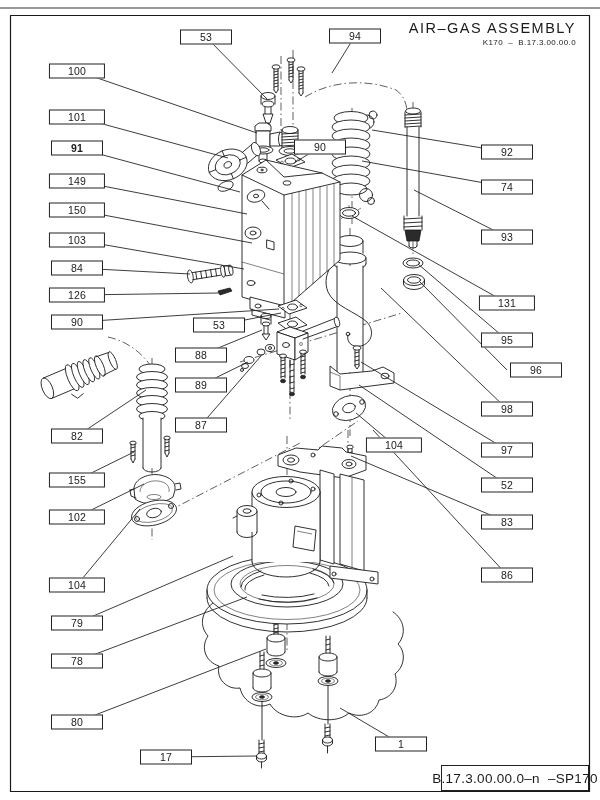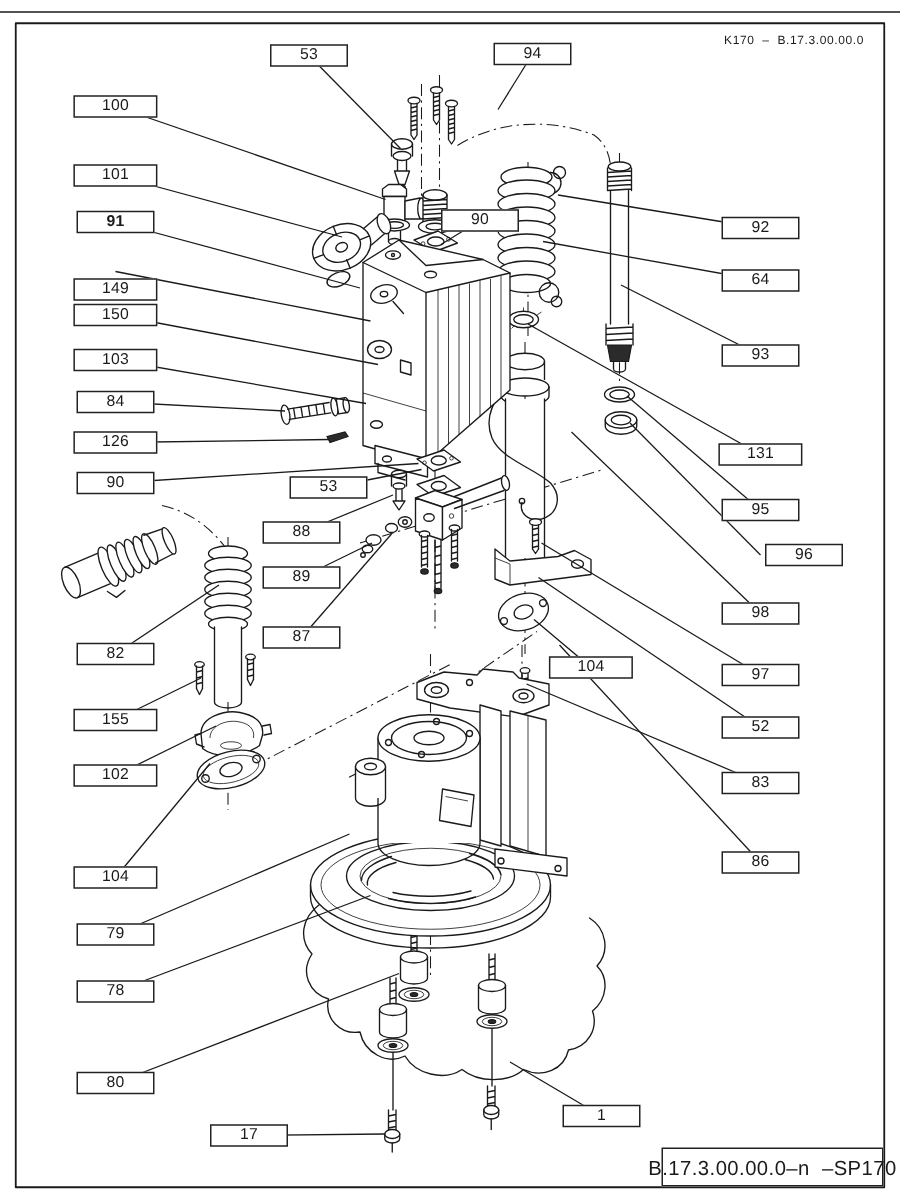--- a/index.html
+++ b/index.html
@@ -428,55 +428,56 @@
         <line x1="507" y1="409" x2="381" y2="288" class="leader"></line>
         <line x1="507" y1="450" x2="361" y2="362" class="leader"></line>
         <line x1="507" y1="485" x2="359" y2="385" class="leader"></line>
         <line x1="507" y1="522" x2="351" y2="456" class="leader"></line>
         <line x1="507" y1="575" x2="373" y2="430" class="leader"></line>
         <line x1="401" y1="744" x2="340" y2="708" class="leader"></line>
       </g>
   </svg>
 
   <div class="hdr">
+    <div class="t1">AIR–GAS ASSEMBLY</div>
     <div class="t2">K170  –  B.17.3.00.00.0</div>
   </div>
 
   <div class="tblock">
     <span>B.17.3.00.00.0–n  –SP170</span>
   </div>
 
   <div id="labels">
       <div class="part-label" style="left: 206px; top: 37px;">53</div>
       <div class="part-label" style="left: 355px; top: 36px;">94</div>
       <div class="part-label" style="left: 77px; top: 71px;">100</div>
       <div class="part-label" style="left: 77px; top: 117px;">101</div>
       <div class="part-label" style="left: 77px; top: 148px; font-weight: bold;">91</div>
-      <div class="part-label" style="left: 77px; top: 193px;">149</div>
+      <div class="part-label" style="left: 77px; top: 181px;">149</div>
       <div class="part-label" style="left: 77px; top: 210px;">150</div>
       <div class="part-label" style="left: 77px; top: 240px;">103</div>
       <div class="part-label" style="left: 77px; top: 268px;">84</div>
       <div class="part-label" style="left: 77px; top: 295px;">126</div>
       <div class="part-label" style="left: 77px; top: 322px;">90</div>
       <div class="part-label" style="left: 320px; top: 147px;">90</div>
       <div class="part-label" style="left: 219px; top: 325px;">53</div>
       <div class="part-label" style="left: 201px; top: 355px;">88</div>
       <div class="part-label" style="left: 201px; top: 385px;">89</div>
       <div class="part-label" style="left: 201px; top: 425px;">87</div>
       <div class="part-label" style="left: 77px; top: 436px;">82</div>
       <div class="part-label" style="left: 77px; top: 480px;">155</div>
       <div class="part-label" style="left: 77px; top: 517px;">102</div>
       <div class="part-label" style="left: 77px; top: 585px;">104</div>
       <div class="part-label" style="left: 77px; top: 623px;">79</div>
       <div class="part-label" style="left: 77px; top: 661px;">78</div>
       <div class="part-label" style="left: 77px; top: 722px;">80</div>
       <div class="part-label" style="left: 166px; top: 757px;">17</div>
       <div class="part-label" style="left: 394px; top: 445px;">104</div>
       <div class="part-label" style="left: 507px; top: 152px;">92</div>
-      <div class="part-label" style="left: 507px; top: 187px;">64</div>
+      <div class="part-label" style="left: 507px; top: 187px;">74</div>
       <div class="part-label" style="left: 507px; top: 237px;">93</div>
       <div class="part-label" style="left: 507px; top: 303px;">131</div>
       <div class="part-label" style="left: 507px; top: 340px;">95</div>
       <div class="part-label" style="left: 536px; top: 370px;">96</div>
       <div class="part-label" style="left: 507px; top: 409px;">98</div>
       <div class="part-label" style="left: 507px; top: 450px;">97</div>
       <div class="part-label" style="left: 507px; top: 485px;">52</div>
       <div class="part-label" style="left: 507px; top: 522px;">83</div>
       <div class="part-label" style="left: 507px; top: 575px;">86</div>
       <div class="part-label" style="left: 401px; top: 744px;">1</div>

